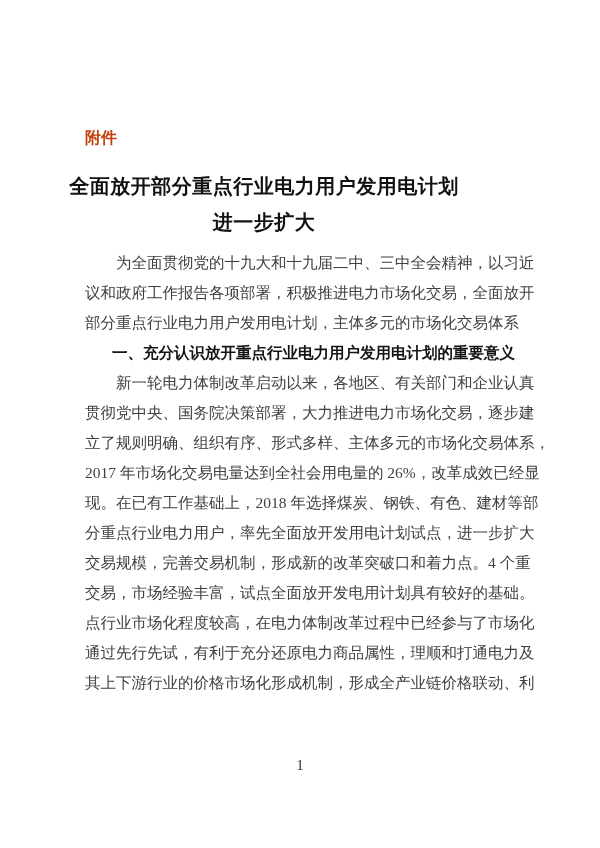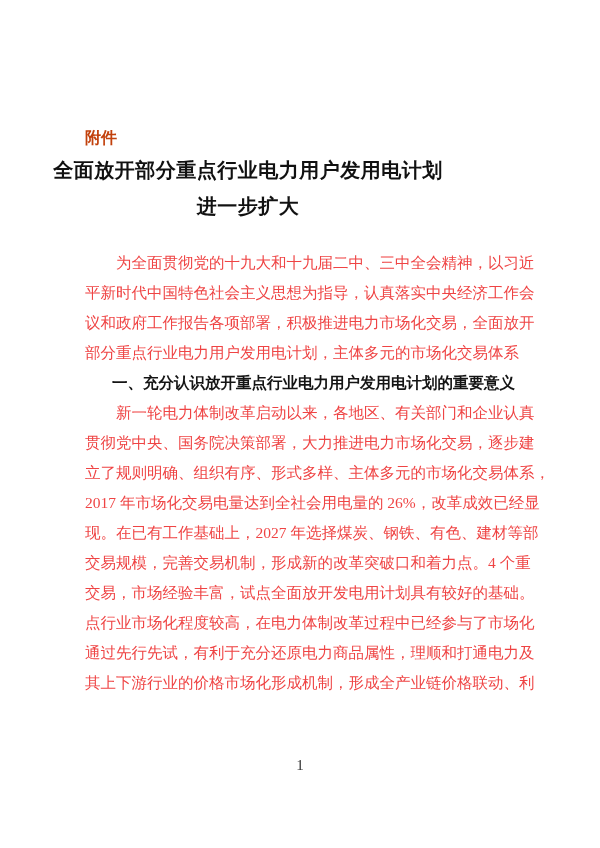--- a/index.html
+++ b/index.html
@@ -25,42 +25,42 @@
     font-size: 16px;
     line-height: 22px;
     color: #c2410c;
     margin-top: 28px;
   }
   .title {
     position: absolute;
     left: 0;
     top: 152px;
     width: 496px;
-    margin: 0;
+    margin: 16px;
     text-align: center;
     font-family: "Liberation Serif", "DejaVu Serif", serif;
     font-weight: bold;
     font-size: 20px;
     letter-spacing: 0.5px;
     line-height: 36px;
     color: #111111;
   }
   .title .title-line {
     display: block;
   }
   .body-block {
     position: absolute;
     left: 85px;
     top: 248px;
     width: 430px;
   }
   .line {
     font-size: 15.5px;
     line-height: 30px;
-    color: #ef4444;
+    color: #404040;
     text-align: justify;
     text-align-last: justify;
     text-justify: inter-character;
     white-space: nowrap;
   }
   .line.indent {
     padding-left: 31px;
   }
   .heading {
     font-family: "Liberation Sans", "DejaVu Sans", sans-serif;
@@ -91,31 +91,31 @@
   <div class="attachment">附件</div>
 
   <h1 class="title">
     <span class="title-line">全面放开部分重点行业电力用户发用电计划</span>
     <span class="title-line">进一步扩大</span>
   </h1>
 
   <div class="body-block">
 
     <div class="line indent">为全面贯彻党的十九大和十九届二中、三中全会精神，以习近</div>
-    <div class="line">平新时代中国特色社会主义思想为指导，认真落实中央经济工作会</div>
     <div class="line">议和政府工作报告各项部署，积极推进电力市场化交易，全面放开</div>
     <div class="line">部分重点行业电力用户发用电计划，主体多元的市场化交易体系</div>
 
     <div class="heading">一、充分认识放开重点行业电力用户发用电计划的重要意义</div>
 
     <div class="line indent">新一轮电力体制改革启动以来，各地区、有关部门和企业认真</div>
     <div class="line">贯彻党中央、国务院决策部署，大力推进电力市场化交易，逐步建</div>
     <div class="line">立了规则明确、组织有序、形式多样、主体多元的市场化交易体系，</div>
     <div class="line">2017 年市场化交易电量达到全社会用电量的 26%，改革成效已经显</div>
-    <div class="line">现。在已有工作基础上，2027 年选择煤炭、钢铁、有色、建材等部</div>
+    <div class="line">现。在已有工作基础上，2018 年选择煤炭、钢铁、有色、建材等部</div>
+    <div class="line">分重点行业电力用户，率先全面放开发用电计划试点，进一步扩大</div>
     <div class="line">交易规模，完善交易机制，形成新的改革突破口和着力点。4 个重</div>
     <div class="line">交易，市场经验丰富，试点全面放开发电用计划具有较好的基础。</div>
     <div class="line">点行业市场化程度较高，在电力体制改革过程中已经参与了市场化</div>
     <div class="line">通过先行先试，有利于充分还原电力商品属性，理顺和打通电力及</div>
     <div class="line">其上下游行业的价格市场化形成机制，形成全产业链价格联动、利</div>
 
   </div>
 
   <div class="page-number">1</div>
 

